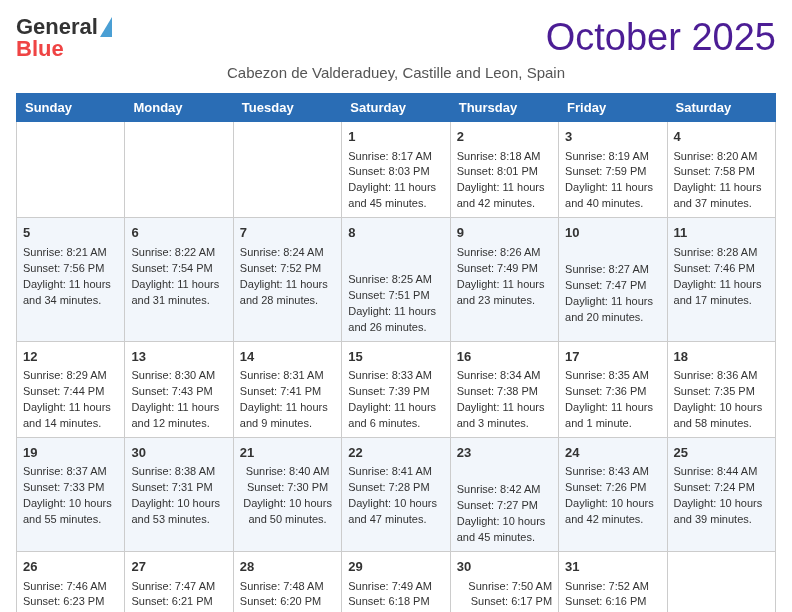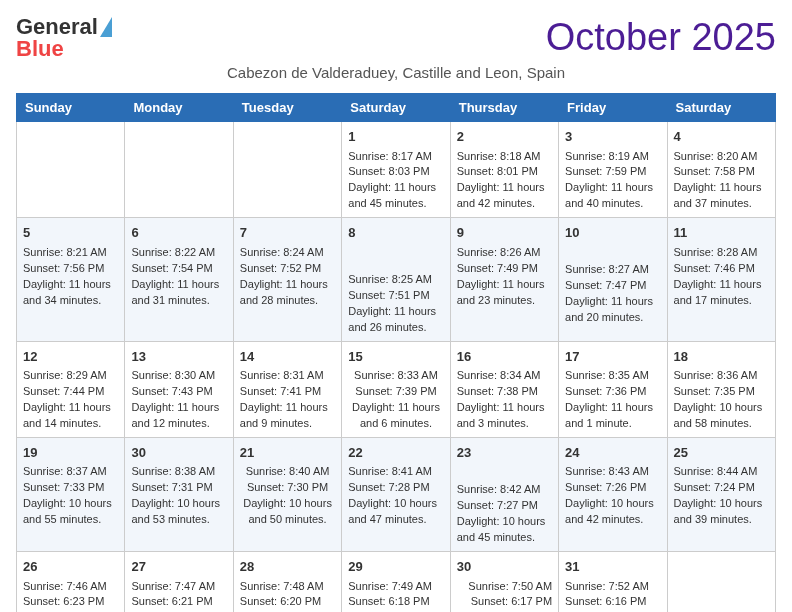--- a/index.html
+++ b/index.html
@@ -214,21 +214,21 @@
 Daylight: 11 hours and 12 minutes.</div>
         </td>
         <td>
           <span class="day-num">14</span>
           <div class="cell-info" style="white-space: pre-line;">Sunrise: 8:31 AM
 Sunset: 7:41 PM
 Daylight: 11 hours and 9 minutes.</div>
         </td>
         <td>
           <span class="day-num">15</span>
-          <div class="cell-info" style="white-space: pre-line; text-align: center;">Sunrise: 8:33 AM
+          <div class="cell-info" style="white-space: pre-line;">Sunrise: 8:33 AM
 Sunset: 7:39 PM
 Daylight: 11 hours and 6 minutes.</div>
         </td>
         <td>
           <span class="day-num">16</span>
           <div class="cell-info" style="white-space: pre-line;">Sunrise: 8:34 AM
 Sunset: 7:38 PM
 Daylight: 11 hours and 3 minutes.</div>
         </td>
         <td>

